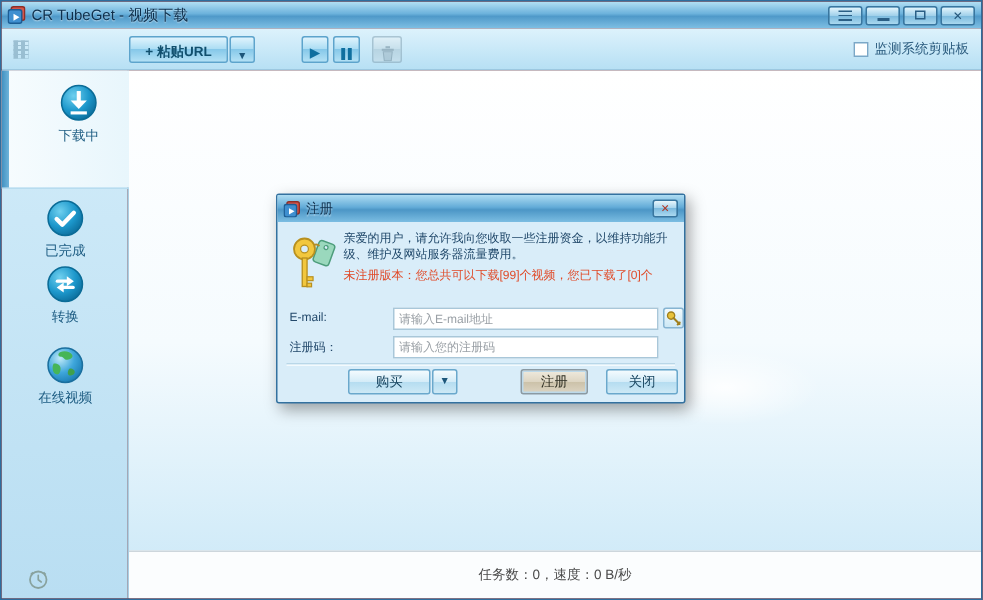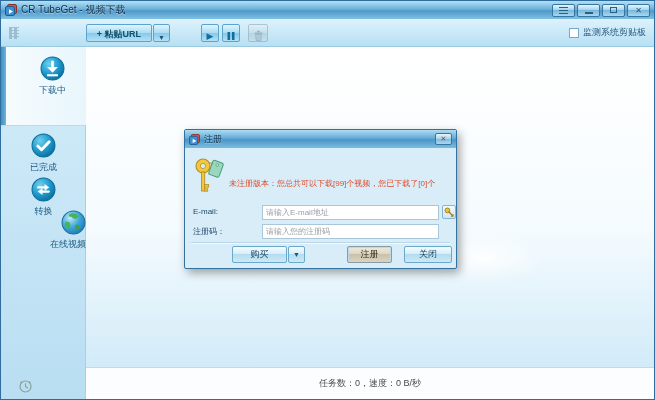--- a/index.html
+++ b/index.html
@@ -199,21 +199,21 @@
     <div class="sb-item" style="top:130px; height:44px;">
       <svg class="sb-svg" viewBox="0 0 24 24">
         <circle cx="12" cy="12" r="11" fill="url(#gBlue)" stroke="#0b6c97"></circle>
         <path d="M7 10h7" stroke="#fff" stroke-width="2.2" stroke-linecap="round"></path>
         <path d="M13 6.8 17.5 10 13 13.2z" fill="#fff"></path>
         <path d="M17 14h-7" stroke="#fff" stroke-width="2.2" stroke-linecap="round"></path>
         <path d="M11 10.8 6.5 14 11 17.2z" fill="#fff"></path>
       </svg>
       <span class="sb-label">转换</span>
     </div>
-    <div class="sb-item" style="top:163px; height:46px;align-items:flex-end;">
+    <div class="sb-item" style="top:184px; height:46px;">
       <svg class="sb-svg" viewBox="0 0 24 24">
         <circle cx="12" cy="12" r="11" fill="url(#gGlobe)" stroke="#1b6f9e"></circle>
         <path d="M9 3.5c3-1 6.5 0 7.5 2 .8 1.6-1.5 3.2-3.5 3s-1.8-2-3.8-2-2.2-2.2-.2-3z" fill="#46b557"></path>
         <path d="M4.5 11c2.2-.3 4.5 1 4.5 3.2s-1.2 4.5-3.2 3.4-2.4-4.4-1.3-6.6z" fill="#46b557"></path>
         <path d="M15 14c1.8 0 3.5 1.2 3 2.8s-3 2.4-4 1.2.2-4 1-4z" fill="#3fa04c"></path>
       </svg>
       <span class="sb-label">在线视频</span>
     </div>
     <svg class="clock" viewBox="0 0 13 13">
       <circle cx="6.5" cy="6.5" r="5.5" fill="none" stroke="#7d948a" stroke-width="1.2"></circle>
@@ -247,20 +247,21 @@
         <circle cx="21.5" cy="9.5" r="1.3" fill="#d9edf9" stroke="#4d9d7c" stroke-width=".8"></circle>
       </g>
       <path d="M14 9 Q17 7 19 9" fill="none" stroke="#b08c2a" stroke-width="1.2"></path>
       <circle cx="9" cy="11" r="7" fill="#f2c73e" stroke="#b8901f" stroke-width="1.2"></circle>
       <circle cx="9" cy="11" r="2.6" fill="#d9edf9" stroke="#b8901f" stroke-width=".8"></circle>
       <rect x="7.5" y="17" width="3.2" height="19" fill="#f2c73e" stroke="#b8901f" stroke-width=".9"></rect>
       <rect x="10.7" y="29.5" width="4" height="2.6" fill="#f2c73e" stroke="#b8901f" stroke-width=".8"></rect>
       <rect x="10.7" y="33.8" width="3" height="2.4" fill="#f2c73e" stroke="#b8901f" stroke-width=".8"></rect>
     </svg>
 
+    <div class="dlg-msg">亲爱的用户，请允许我向您收取一些注册资金，以维持功能升级、维护及网站服务器流量费用。</div>
     <div class="dlg-warning">未注册版本：您总共可以下载[99]个视频，您已下载了[0]个</div>
 
     <label class="frow-label" style="left:8px; top:77px;">E-mail:</label>
     <input class="frow-input" style="top: 75px;" placeholder="请输入E-mail地址">
     <div class="key-btn" style="top:75px;">
       <svg width="11" height="11" viewBox="0 0 11 11">
         <circle cx="3.4" cy="3.4" r="2.4" fill="#e8c23a" stroke="#a07f1d" stroke-width=".9"></circle>
         <path d="M5 5l4 4M7.8 9.3l1.3-1.3" stroke="#a07f1d" stroke-width="1.4" stroke-linecap="round"></path>
       </svg>
     </div>

